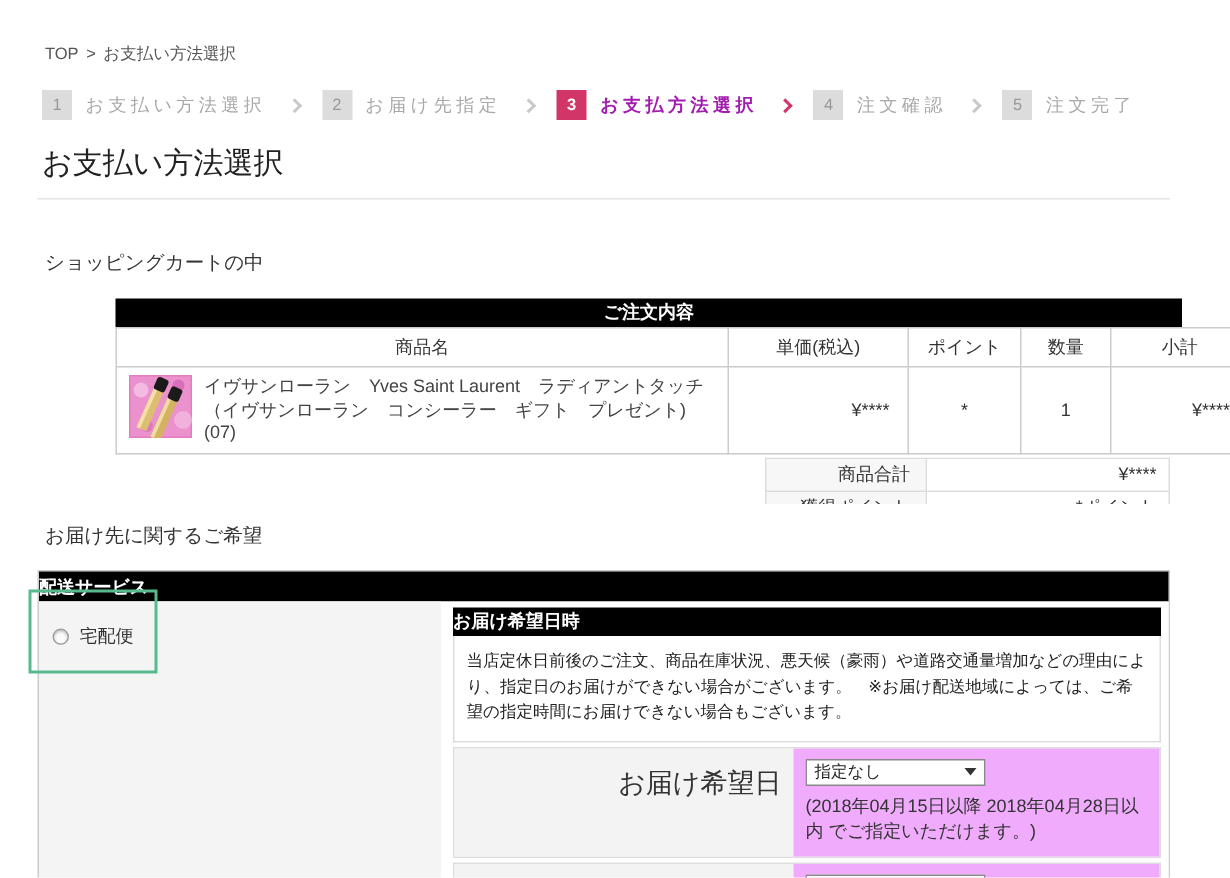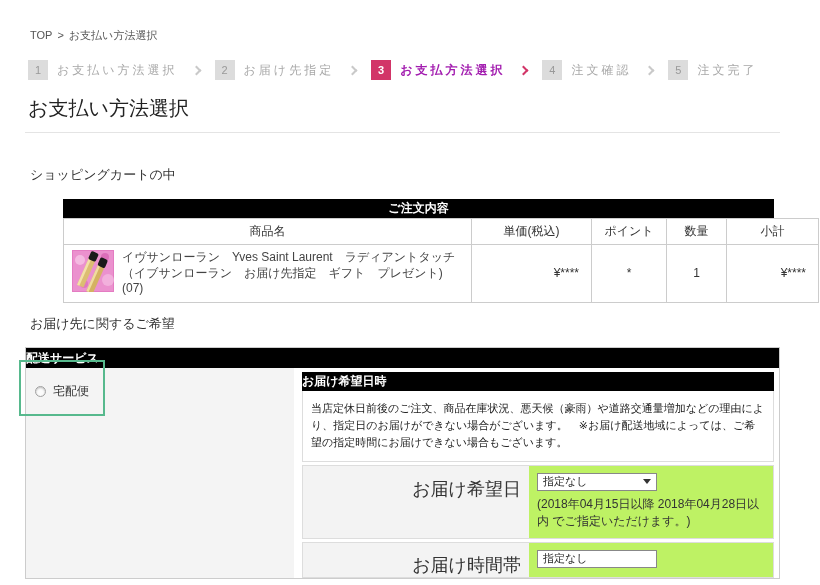--- a/index.html
+++ b/index.html
@@ -33,21 +33,21 @@
   }
   .chev.pink { border-color:#d23568; }
 
   
   .page-title { margin:15px 0 0 28px; font-size:20px; color:#222; font-weight:normal; }
   .title-divider { width:755px; margin:10px 0 0 25px; border-bottom:1px solid #e4e4e4; }
 
   
   .section-title { margin:33px 0 0 30px; font-size:13px; color:#333; }
 
-  .order-table-wrap { width:755px; margin:15px 0 0 19px;padding-left:44px; }
+  .order-table-wrap { width:755px; margin:15px 0 0 33px;padding-left:44px; }
   .black-bar {
     background:#000; color:#fff; height:19px; line-height:19px;
     text-align:center; font-weight:bold; font-size:12px;
   }
   table.order { width:755px; border-collapse:collapse; table-layout:fixed;border-radius:14px; }
   table.order th, table.order td { border:1px solid #ccc; font-weight:normal; font-size:12px; }
   table.order th { height:26px; text-align:center; background:#fff; color:#333; }
   table.order td { height:52px; vertical-align:middle; background:#fff; }
   td.name-cell { padding:5px 8px; }
   .name-flex { display:flex; align-items:flex-start; }
@@ -87,21 +87,21 @@
   .notice-box {
     border:1px solid #ddd; border-top:none; padding:9px 8px 10px 8px;
     font-size:11px; color:#222; line-height:1.55;
   }
   .form-row { display:flex; border:1px solid #ddd; margin-top:3px; }
   .form-label {
     width:226px; background:#f3f3f3; text-align:right;
     padding:11px 8px 0 0; font-size:18px; color:#333;
   }
   .form-label.vcenter { padding-top:10px; }
-  .form-field { flex:1; background:#bef264; padding:7px 8px 8px 8px; }
+  .form-field { flex:1; background:#f0abfc; padding:7px 8px 8px 8px; }
   .select {
     width:120px; height:18px; border:1px solid #888; background:#fff;
     display:flex; align-items:center; justify-content:space-between;
     padding:0 5px; font-size:11px; color:#222; cursor:default;
   }
   .dd-arrow {
     width:0; height:0; border-left:4px solid transparent;
     border-right:4px solid transparent; border-top:5px solid #333;
   }
   .field-hint { margin-top:5px; font-size:12px; color:#333; }
@@ -186,34 +186,48 @@
                 <rect x="12" y="6" width="2.5" height="34" fill="#f3e0a8"></rect>
                 <rect x="11.5" y="3" width="8" height="9" rx="2" fill="#1a1a1a"></rect>
               </g>
               <g transform="rotate(24 21 21)">
                 <rect x="23" y="8" width="7" height="34" fill="#d4b262"></rect>
                 <rect x="23" y="8" width="2.5" height="34" fill="#efdca0"></rect>
                 <rect x="22.5" y="5" width="8" height="9" rx="2" fill="#1a1a1a"></rect>
               </g>
             </svg>
             <div class="prod-name">
-              <span>イヴサンローラン　Yves Saint Laurent　ラディアントタッチ　（イブサンローラン　お届け先指定　ギフト　プレゼント)</span><br>
+              <span>イヴサンローラン　Yves Saint Laurent　ラディアントタッチ　（イヴサンローラン　コンシーラー　ギフト　プレゼント)</span><br>
               <span>(07)</span>
             </div>
           </div>
         </td>
         <td class="num-right">¥****</td>
         <td class="num-center pts">*</td>
         <td class="num-center">1</td>
         <td class="num-right">¥****</td>
       </tr>
     </tbody>
       </table>
   </div>
 
+  <div class="summary-clip">
+    <table class="summary">
+      <tbody>
+          <tr>
+        <td class="sum-label">商品合計</td>
+        <td class="sum-value">¥****</td>
+      </tr>
+      <tr>
+        <td class="sum-label">獲得ポイント</td>
+        <td class="sum-value">*ポイント</td>
+      </tr>
+    </tbody>
+      </table>
+  </div>
 
   <div class="dlv-title">お届け先に関するご希望</div>
 
   <div class="dlv-table">
     <div class="dlv-header">配送サービス</div>
     <div class="dlv-body">
       <div class="dlv-left">
         <div class="radio-row">
           <span class="radio"></span>
           <span class="radio-label">宅配便</span>

